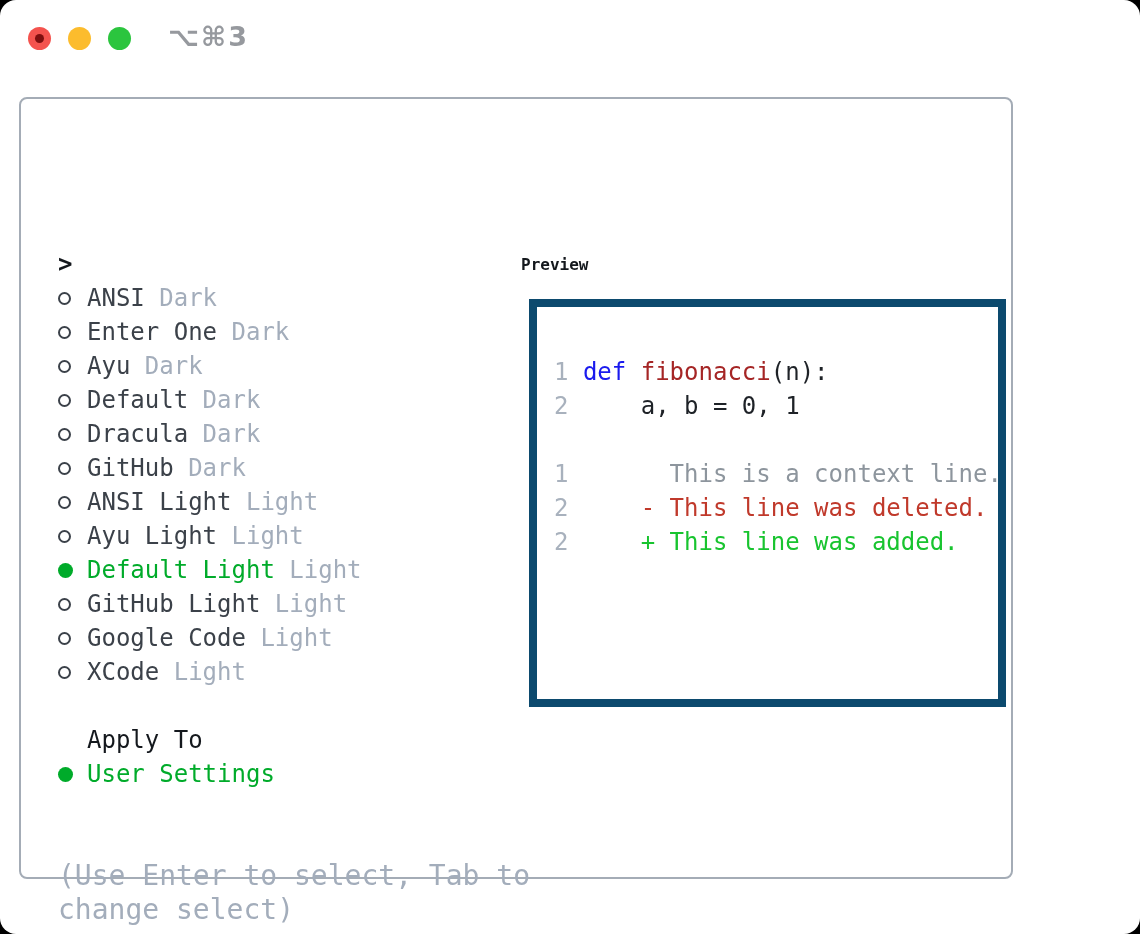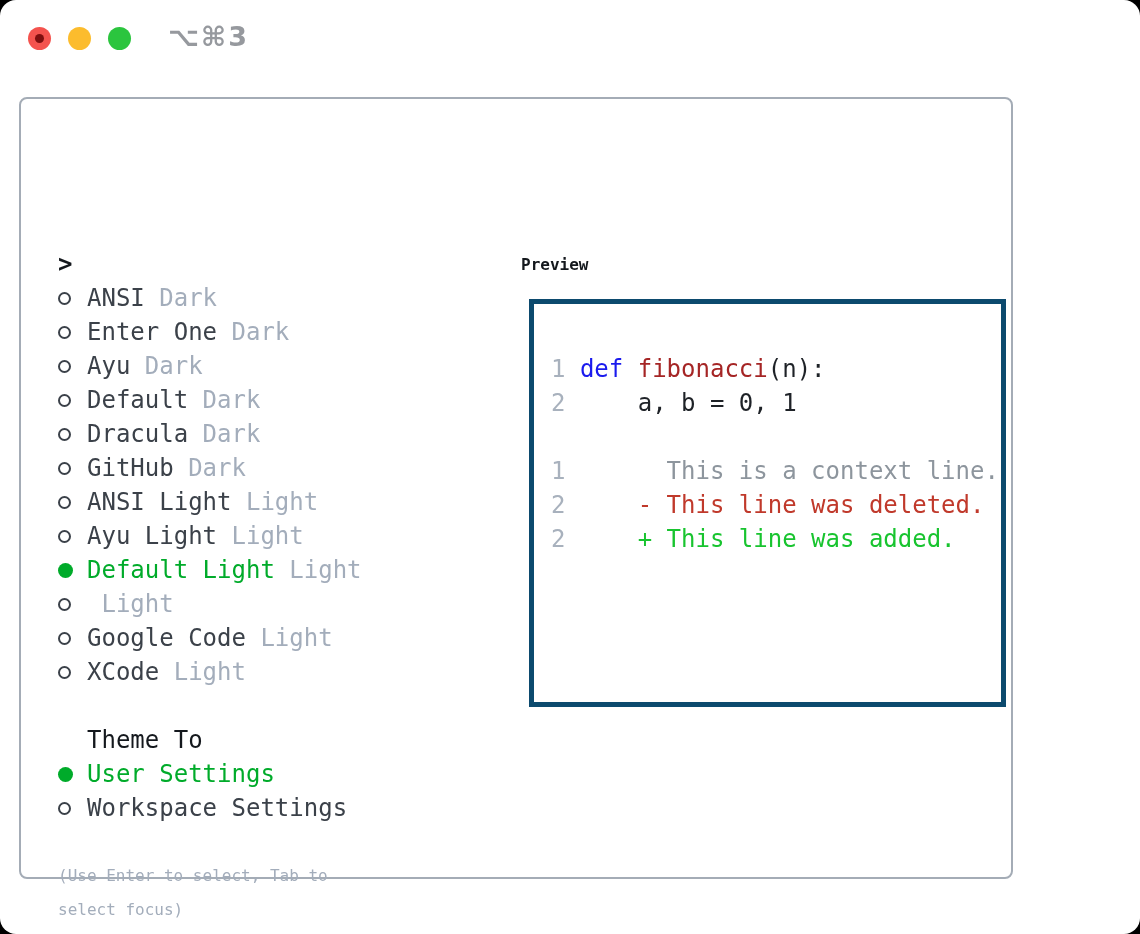--- a/index.html
+++ b/index.html
@@ -35,30 +35,30 @@
   .radio.sel { border:none; width:15px; height:15px; background:var(--accent-green); }
   .cursor-ch { font-weight:700; color:var(--header-text); font-size:24px; }
   .hdr { font-weight:700; color:var(--header-text); }
   .name-sel { color:var(--accent-green); }
   .variant { color:var(--muted-text); white-space:pre; }
   .nm { white-space:pre; }
   .theme-list { position:absolute; left:37px; top:148px; }
   .apply-block { position:absolute; left:37px; top:624px; }
   .hint-block {
     position:absolute; left:37px; top:760px;
-    font-size:16px; line-height:34px; color:var(--muted-text);
+    font-size:28px; line-height:34px; color:var(--muted-text);
   }
   
   .preview-title {
     position:absolute; left:500px; top:148px; height:34px;
     display:flex; align-items:center; font-size:16px;
   }
   .preview-box {
     position:absolute; left:508px; top:200px; width:477px; height:408px;
-    box-sizing:border-box; border:5px solid #0c4a6e; background:#fff;
+    box-sizing:border-box; border:8px solid #0c4a6e; background:#fff;
   }
   .code { position:absolute; left:17px; top:51px; font-size:24px; }
   .cl { height:34px; white-space:pre; }
   .ln { display:inline-block; width:2ch; color:var(--line-num); white-space:pre; }
   .c-kw  { color:var(--kw); }
   .c-fn  { color:var(--fn); }
   .c-pl  { color:var(--code-text); }
   .c-ctx { color:var(--ctx); }
   .c-del { color:var(--del); }
   .c-add { color:var(--add); }
@@ -148,20 +148,21 @@
           <span class="marker-cell">
             <span class="radio sel"></span>
           </span>
           <span class="nm name-sel">Default Light</span>
           <span class="variant"> Light</span>
         </div>
         <div class="row">
           <span class="marker-cell">
             <span class="radio"></span>
           </span>
+          <span class="nm">GitHub Light</span>
           <span class="variant"> Light</span>
         </div>
         <div class="row">
           <span class="marker-cell">
             <span class="radio"></span>
           </span>
           <span class="nm">Google Code</span>
           <span class="variant"> Light</span>
         </div>
         <div class="row">
@@ -169,40 +170,34 @@
             <span class="radio"></span>
           </span>
           <span class="nm">XCode</span>
           <span class="variant"> Light</span>
         </div>
       </div>
 
     <div class="apply-block" id="apply-block">
       <div class="row">
         <span class="marker-cell"></span>
-        <span class="hdr" style="font-weight:400; color:var(--header-text);">Theme To</span>
+        <span class="hdr" style="font-weight:400; color:var(--header-text);">Apply To</span>
       </div>
 
     <div class="row">
           <span class="marker-cell">
             <span class="radio sel"></span>
           </span>
           <span class="nm name-sel">User Settings</span>
-        </div>
-        <div class="row">
-          <span class="marker-cell">
-            <span class="radio"></span>
-          </span>
-          <span class="nm">Workspace Settings</span>
         </div>
       </div>
 
     <div class="hint-block">
       <div>(Use Enter to select, Tab to</div>
-      <div>select focus)</div>
+      <div>change select)</div>
     </div>
 
     <div class="preview-title">
       <span class="hdr">Preview</span>
     </div>
 
     <div class="preview-box">
       <div class="code" id="code-area">
 
       <div class="cl"><span class="ln">1 </span><span class="c-kw">def</span><span class="c-pl"> </span><span class="c-fn">fibonacci</span><span class="c-pl">(n):</span></div>

